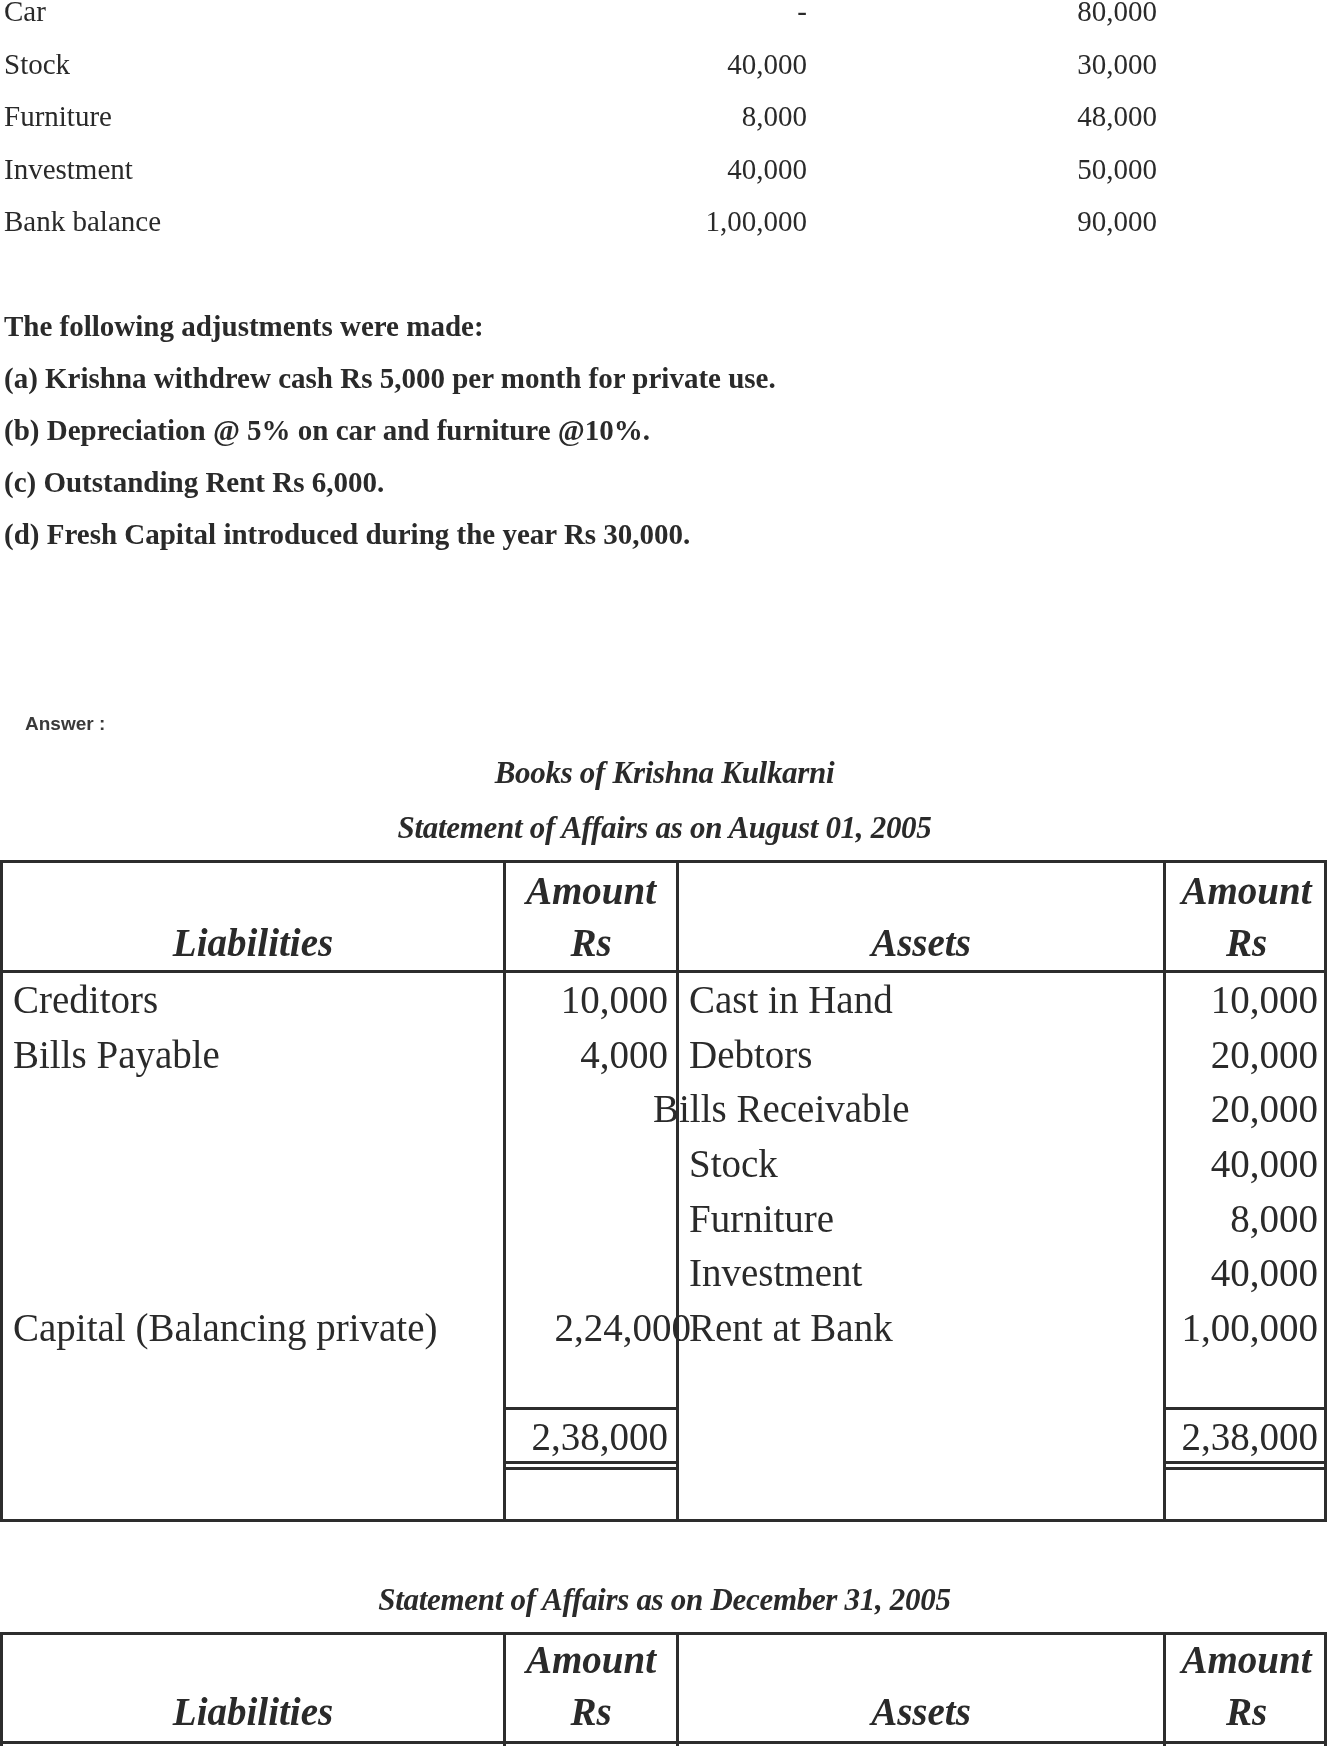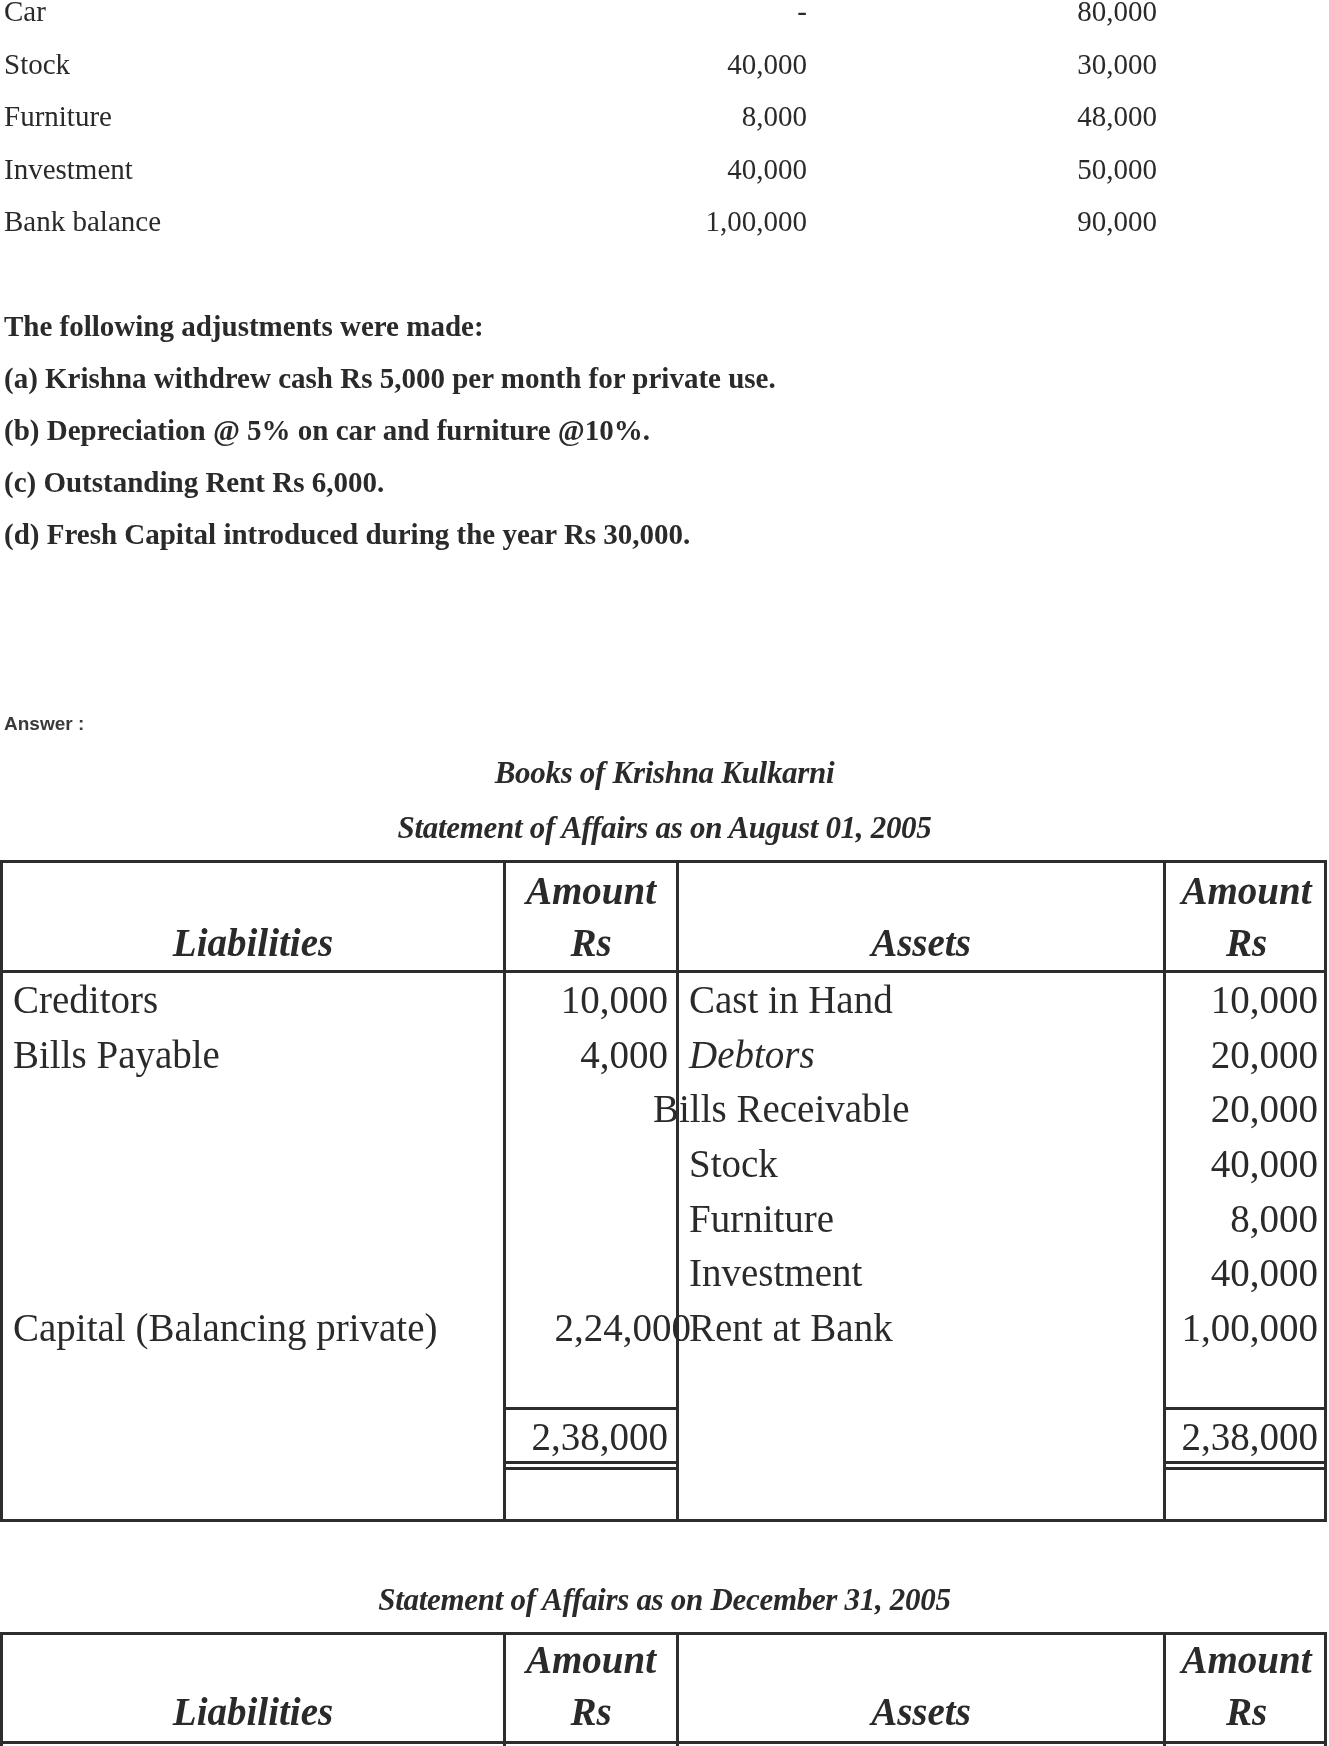--- a/index.html
+++ b/index.html
@@ -3,21 +3,21 @@
 <meta charset="utf-8">
 <style>
   html, body { margin:0; padding:0; background:#ffffff; }
   body { width:1329px; height:1746px; overflow:hidden; position:relative; color:#2a2a2a;
          font-family:"Liberation Serif", "DejaVu Serif", serif; }
   .abs { position:absolute; }
   .txt { font-size:29px; line-height:1; white-space:nowrap; }
   .num { text-align:right; }
   .bold { font-weight:bold; }
   .center { text-align:center;font-style:italic; }
-  .answer { font-family:"Liberation Sans", "DejaVu Sans", sans-serif; font-weight:bold; font-size:19px; color:#3a3a3a; }
+  .answer { font-family:"Liberation Sans", "DejaVu Sans", sans-serif; font-weight:bold; font-size:19px; color:#3a3a3a;margin-left:21px; }
   .heading { font-weight:bold; font-size:31px; letter-spacing:-0.3px; }
 
   .tbl { position:absolute; left:0; width:1327px; border:3px solid #2d2d2d; box-sizing:border-box; }
   .vline { position:absolute; top:0; bottom:0; width:3px; background:#2d2d2d; }
   .hline { position:absolute; height:3px; background:#2d2d2d; }
   .cell { position:absolute; font-size:39px; line-height:1; white-space:nowrap; }
 </style>
 </head>
 <body>
 
@@ -71,21 +71,21 @@
 
   <div class="cell" style="left:10px;top:117px;">Creditors</div>
   <div class="cell num" style="left:503px;width:162px;top:117px;">10,000</div>
   <div class="cell" style="left:10px;top:172px;">Bills Payable</div>
   <div class="cell num" style="left:503px;width:162px;top:172px;">4,000</div>
   <div class="cell" style="left:10px;top:445px;">Capital (Balancing private)</div>
   <div class="cell num" style="left:526px;width:162px;top:445px;">2,24,000</div>
 
   <div class="cell" style="left:686px;top:117px;">Cast in Hand</div>
   <div class="cell num" style="left:1163px;width:152px;top:117px;">10,000</div>
-  <div class="cell" style="left:686px;top:172px;font-style:italic;">Debtors</div>
+  <div class="cell" style="left:686px;top:172px;">Debtors</div>
   <div class="cell num" style="left:1163px;width:152px;top:172px;">20,000</div>
   <div class="cell" style="left:650px;top:226px;">Bills Receivable</div>
   <div class="cell num" style="left:1163px;width:152px;top:226px;">20,000</div>
   <div class="cell" style="left:686px;top:281px;">Stock</div>
   <div class="cell num" style="left:1163px;width:152px;top:281px;">40,000</div>
   <div class="cell" style="left:686px;top:336px;">Furniture</div>
   <div class="cell num" style="left:1163px;width:152px;top:336px;">8,000</div>
   <div class="cell" style="left:686px;top:390px;">Investment</div>
   <div class="cell num" style="left:1163px;width:152px;top:390px;">40,000</div>
   <div class="cell" style="left:686px;top:445px;">Rent at Bank</div>

